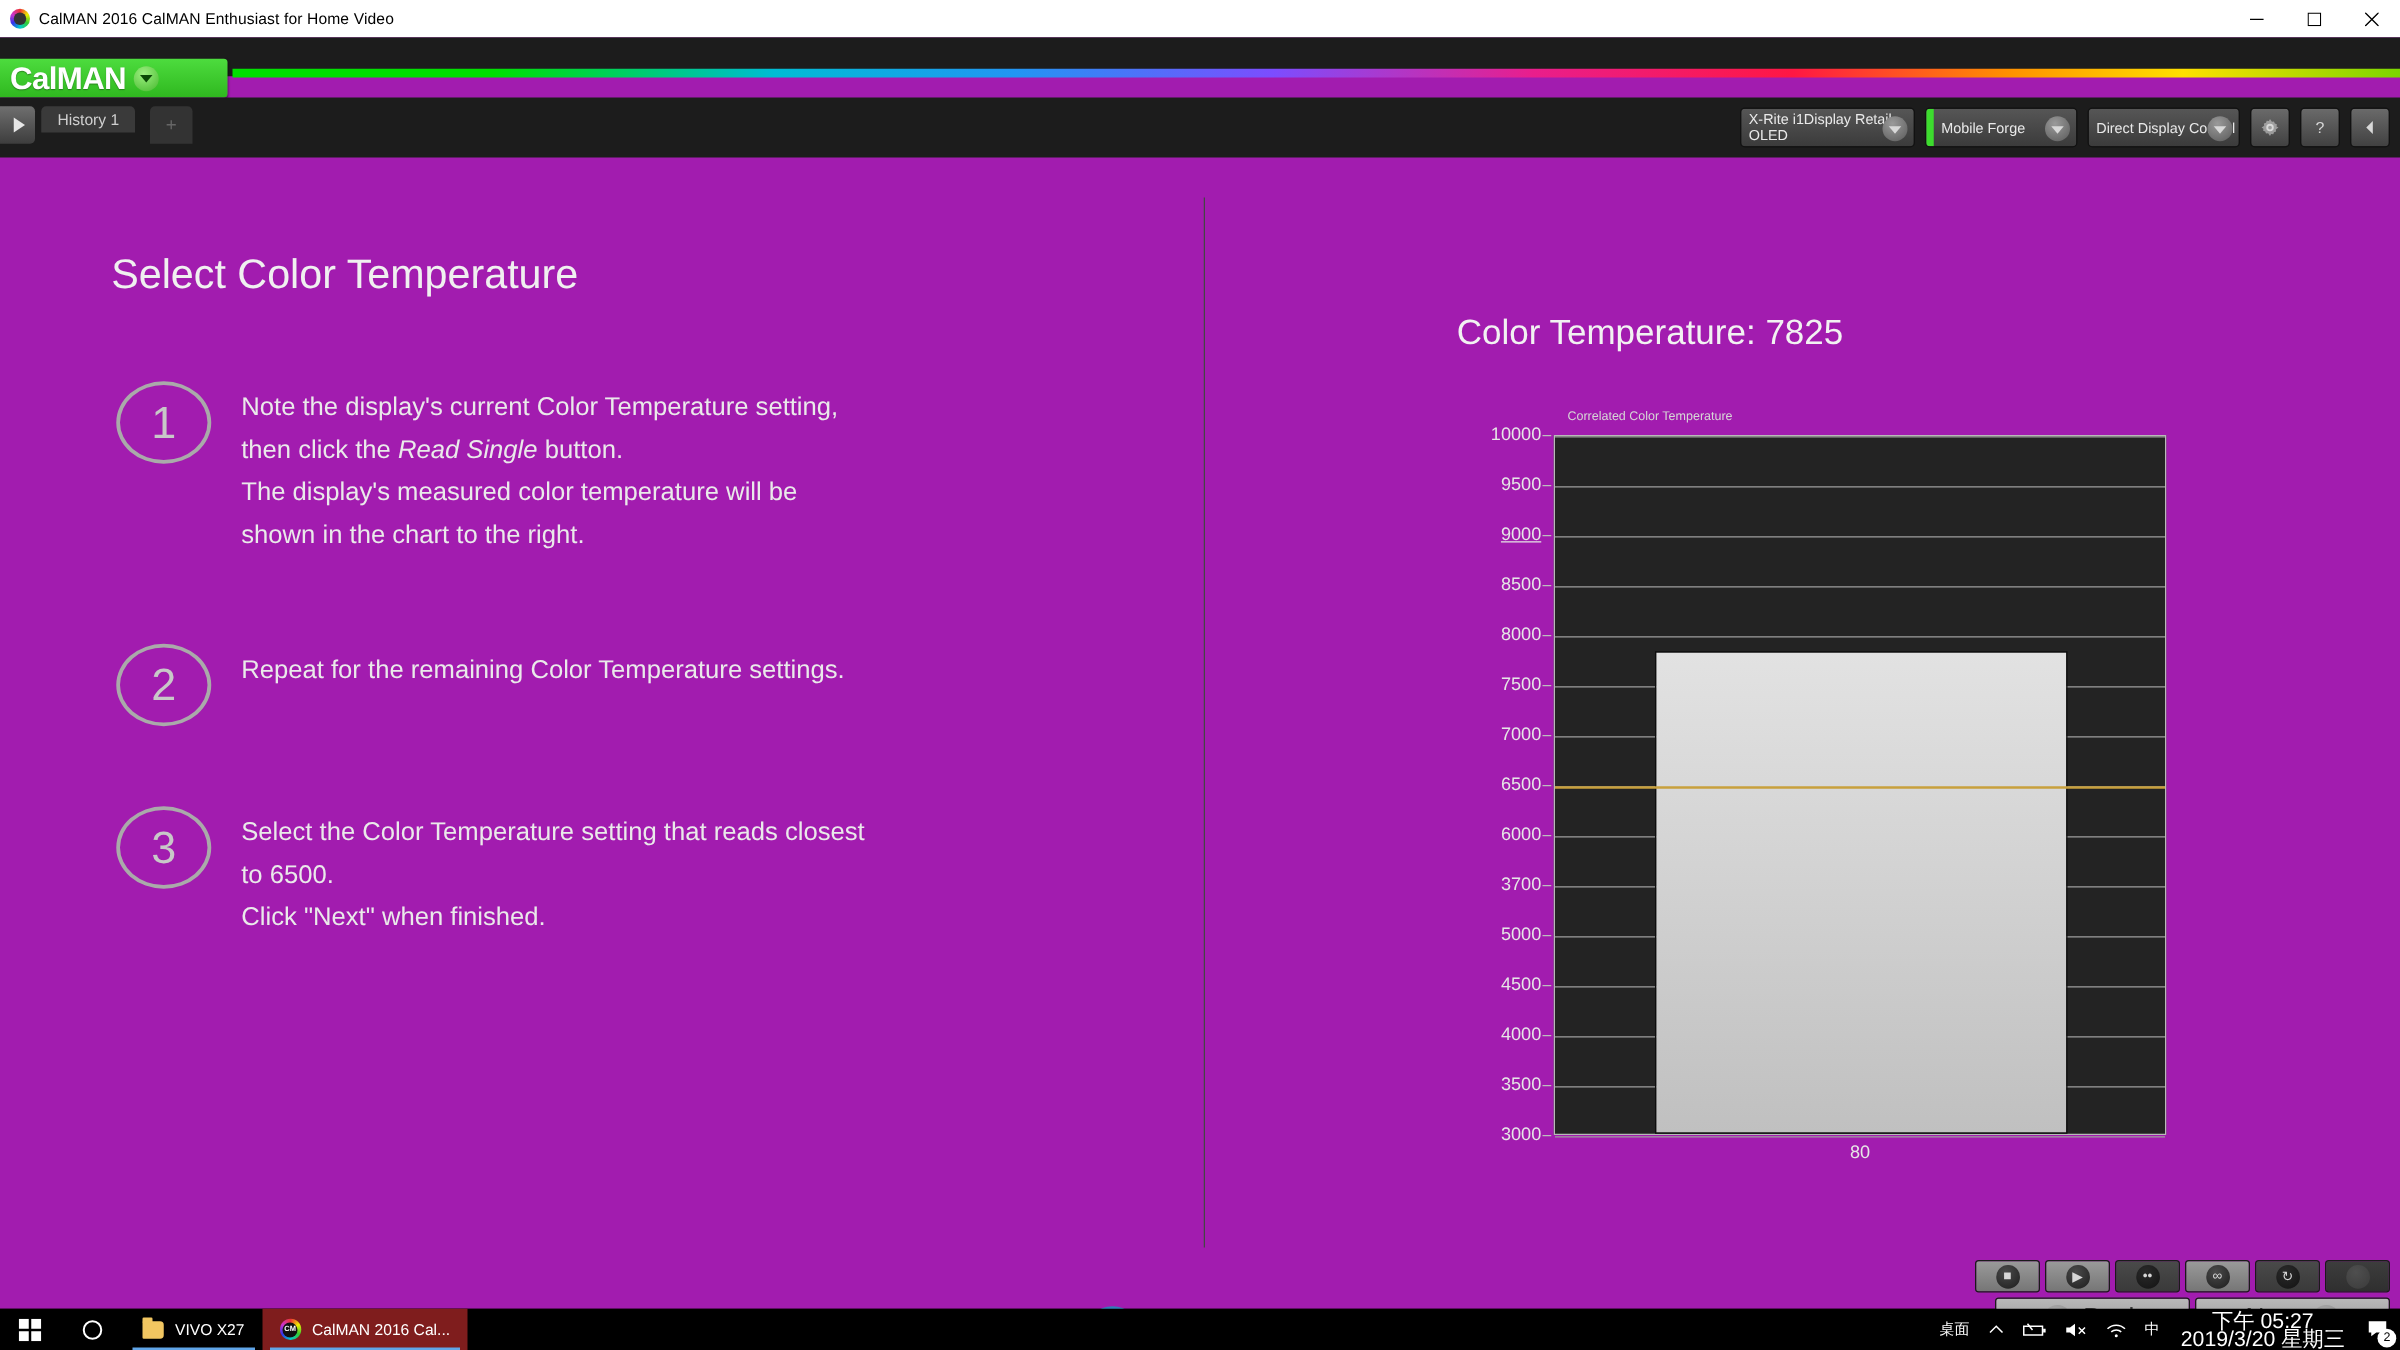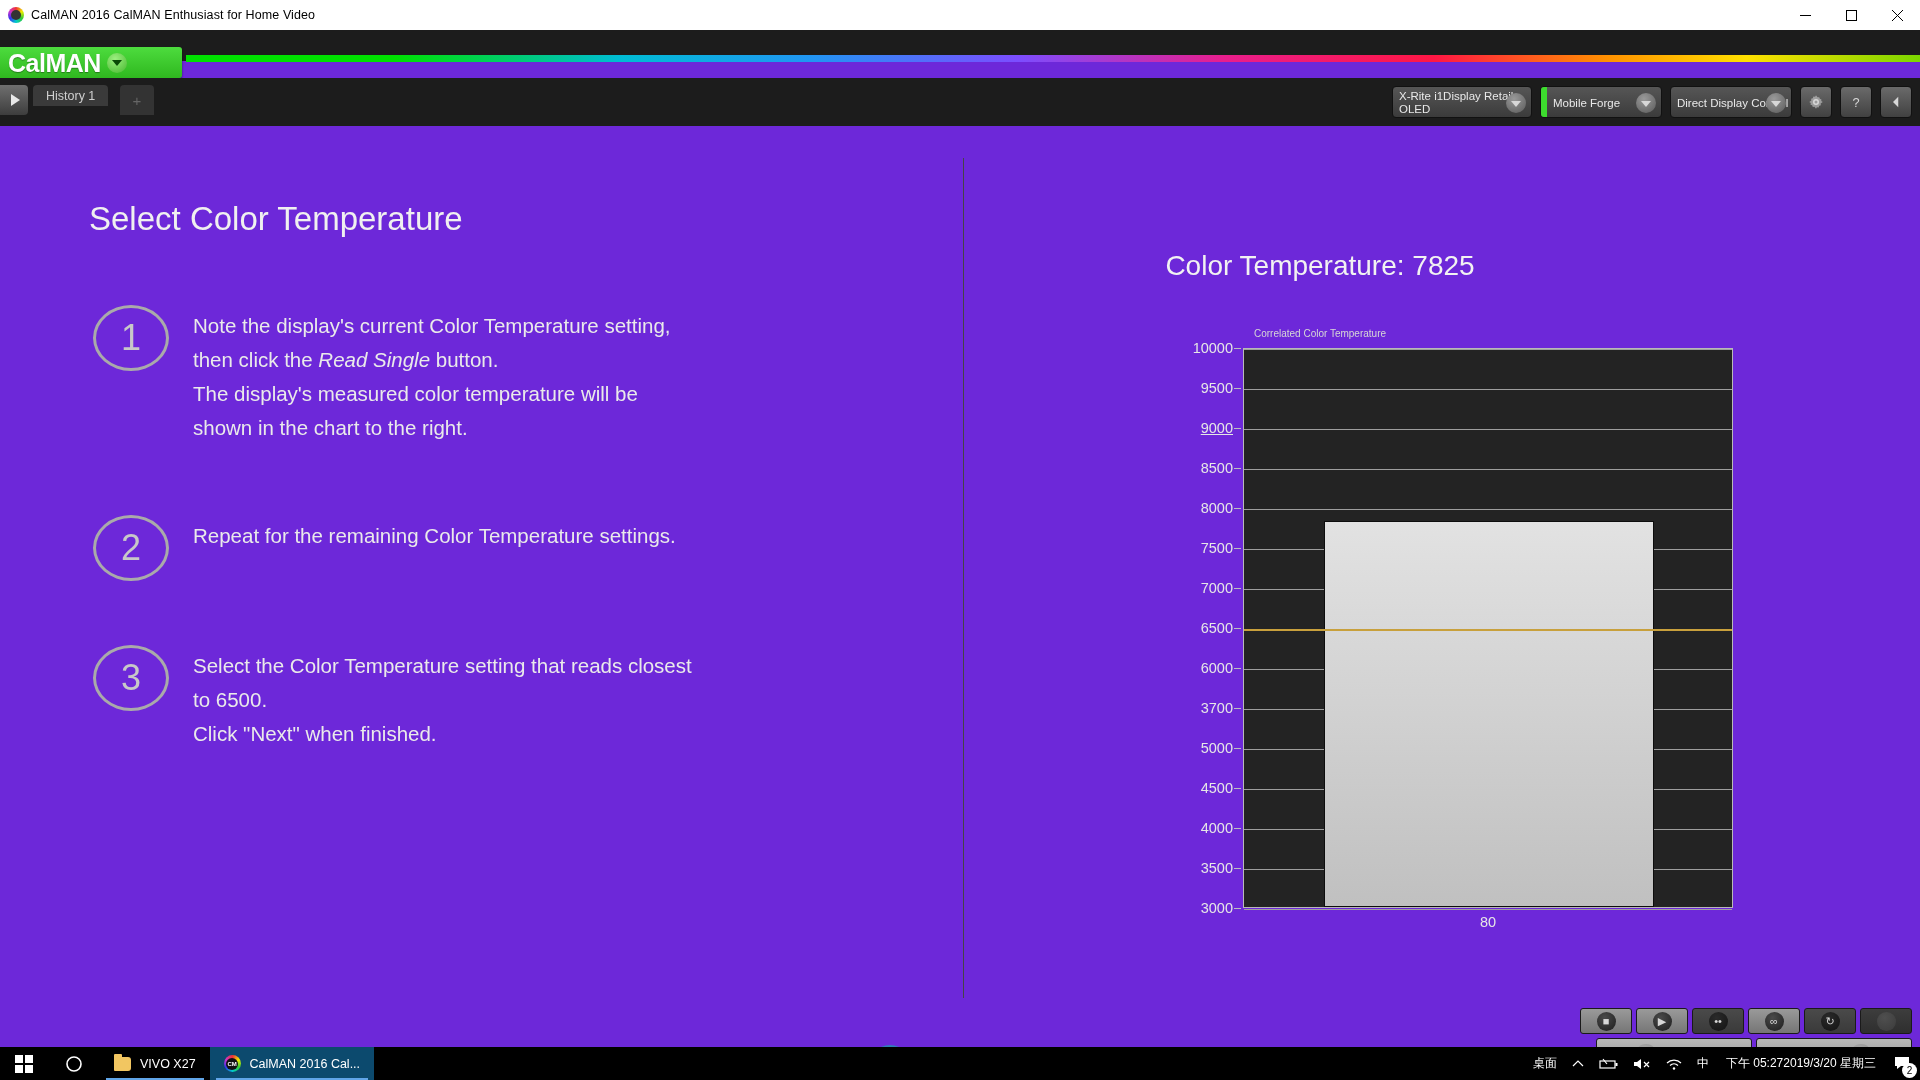--- a/index.html
+++ b/index.html
@@ -15,21 +15,21 @@
     background:conic-gradient(#e33,#ee0,#3c3,#0cc,#33e,#c3c,#e33); position:relative;}
   .tb-icon::after{content:"";position:absolute;left:3px;top:3px;width:10px;height:10px;border-radius:50%;
     background:#333;}
   .tb-title{ font-size:12.5px; color:#000; letter-spacing:.1px;}
   .tb-btns{ margin-left:auto; display:flex; height:30px;}
   .tb-btn{ width:46px;height:30px;display:flex;align-items:center;justify-content:center;
     color:#000;font-size:13px;}
   .tb-btn svg{display:block;}
 
   
-  .app{ position:absolute; left:0; top:30px; width:1920px; height:1017px; background:#6d28d9; }
+  .app{ position:absolute; left:0; top:30px; width:1920px; height:1017px; background:#a21caf; }
 
   
   .hdr{ position:absolute;left:0;top:0;width:1920px;height:31px;background:#1c1c1c;}
   .logo{
     position:absolute;left:0;top:17px;width:182px;height:31px;
     background:linear-gradient(#4ddc3e,#2fb81f);
     border-radius:0 3px 3px 0; display:flex;align-items:center;
     box-shadow:0 1px 2px rgba(0,0,0,.6);
   }
   .logo-text{ font-size:25px;font-weight:bold;color:#fff;margin-left:8px;line-height:26px;
@@ -139,35 +139,35 @@
   .wm-text{ color:#fff; font-size:28px; font-weight:bold; letter-spacing:2px;}
   .wm-reg{ color:#fff; font-size:11px; vertical-align:super;}
 
   
   .taskbar{ position:absolute;left:0;top:1047px;width:1920px;height:33px;background:#000;
     display:flex;align-items:center;}
   .tb-start{ width:48px;height:33px;display:flex;align-items:center;justify-content:center;}
   .tb-search{ width:52px;height:33px;display:flex;align-items:center;justify-content:center;}
   .tb-app{ height:33px;display:flex;align-items:center;padding:0 14px;gap:9px;
     color:#fff;font-size:12.5px; position:relative;}
-  .tb-app.active{ background:#0c4a6e; }
+  .tb-app.active{ background:#7f1d1d; }
   .tb-app.active::after{content:"";position:absolute;left:6px;right:6px;bottom:0;height:2px;background:#60a5e8;}
   .tb-app.un::after{content:"";position:absolute;left:6px;right:6px;bottom:0;height:2px;background:#60a5e8;}
   .folder-ic{ width:17px;height:14px;background:#f2c661;border-radius:1px 3px 3px 1px;position:relative;}
   .folder-ic::before{content:"";position:absolute;left:0;top:-3px;width:8px;height:4px;background:#f2c661;border-radius:1px 1px 0 0;}
   .cm-ic{ width:17px;height:17px;border-radius:50%;
     background:conic-gradient(#e33,#ee0,#3c3,#0cc,#33e,#c3c,#e33); position:relative;
     display:flex;align-items:center;justify-content:center;}
   .cm-ic span{ width:12px;height:12px;border-radius:50%;background:#111;color:#fff;font-size:6px;
     display:flex;align-items:center;justify-content:center;font-weight:bold;}
   .tray{ margin-left:auto; display:flex; align-items:center; gap:0; padding-right:0; color:#fff;}
   .tray-item{ display:flex;align-items:center;justify-content:center;height:33px;padding:0 7px;
     font-size:12px;color:#fff;}
-  .clock{ display:flex;flex-direction:row;align-items:center;justify-content:center;height:33px;
-    padding:0 10px;font-size:12px;line-height:15px;color:#fff;}
+  .clock{ display:flex;flex-direction:column;align-items:center;justify-content:center;height:33px;
+    padding:0 10px;font-size:17px;line-height:15px;color:#fff;}
   .notif{ width:34px;height:33px;display:flex;align-items:center;justify-content:center;position:relative;}
   .notif .badge{ position:absolute;right:3px;bottom:2px;width:15px;height:15px;border-radius:50%;
     background:#fff;color:#000;font-size:10px;display:flex;align-items:center;justify-content:center;}
 </style>
 </head>
 <body>
 
 <div class="titlebar">
   <div class="tb-icon"></div>
   <div class="tb-title">CalMAN 2016 CalMAN Enthusiast for Home Video</div>

